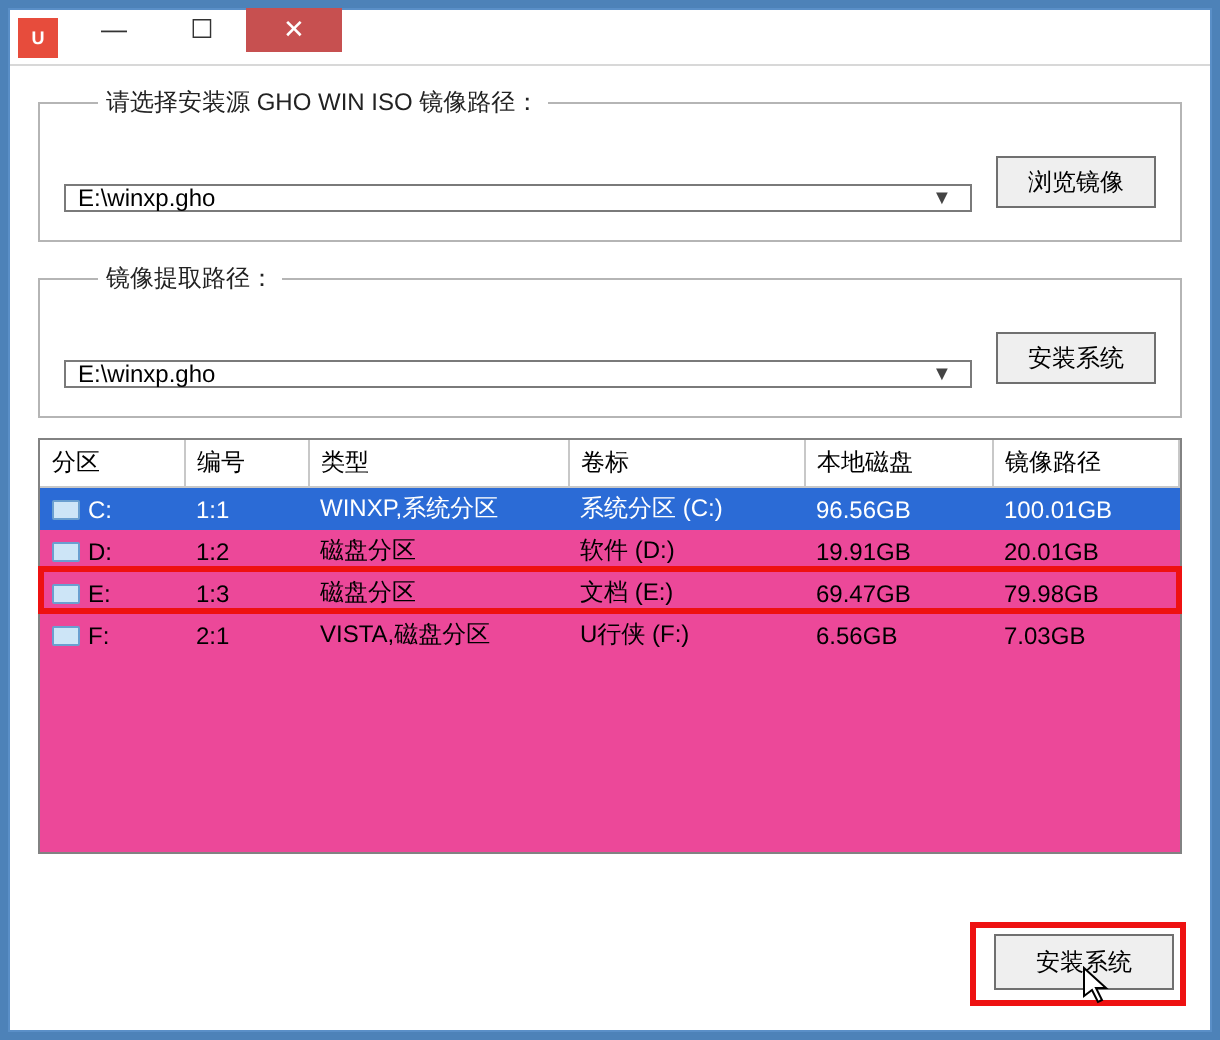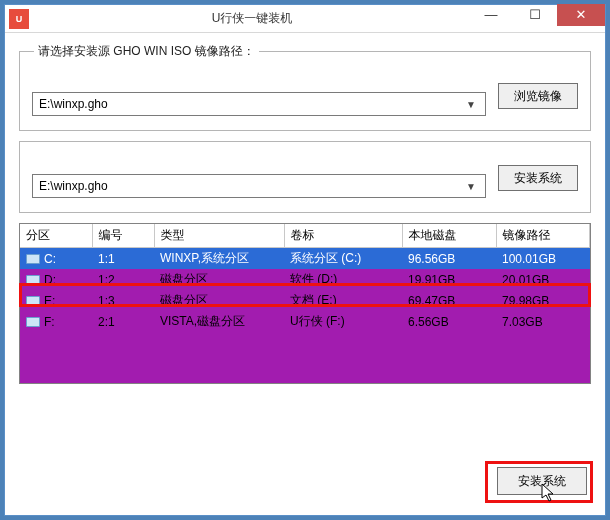--- a/index.html
+++ b/index.html
@@ -38,44 +38,44 @@
   .body-area {
     padding:10px 14px 14px 14px;
   }
   fieldset.groupbox {
     border:1px solid #b5b5b5;
     margin:0 0 10px 0;
     padding:16px 12px 14px 12px;
     position:relative;
   }
   fieldset.groupbox legend {
-    font-size:12px; color:#222; padding:0 4px; margin-left:2px;
+    font-size:12px; color:#222; padding:0 4px; margin-left:17px;
   }
   .row { display:flex; align-items:center; gap:12px; }
   .select-box {
-    flex:1; height:24px; border:1px solid #7a7a7a;
+    flex:1; height:14px; border:1px solid #7a7a7a;
     display:flex; align-items:center; padding:0 6px;
     background:#fff; position:relative;margin-top:16px;
   }
   .select-box .sel-text { flex:1; color:#000; font-size:12px; }
   .select-box .arrow {
     width:16px; height:22px; display:flex; align-items:center; justify-content:center;
     color:#444; font-size:10px;
   }
   .btn {
     height:26px; min-width:80px;
     border:1px solid #707070;
     background:#efefef;
     display:flex; align-items:center; justify-content:center;
     font-size:12px; color:#000;
     padding:0 12px;
   }
   .btn.big { min-width:90px; height:28px; }
   .table-wrap {
-    border:1px solid #828282; height:161px; overflow:hidden; background:#a21caf;
+    border:1px solid #828282; height:208px; overflow:hidden; background:#ec4899;
     position:relative;
   }
   table { width:100%; border-collapse:collapse; font-size:12px; }
   thead th {
     text-align:left; font-weight:normal; color:#000;
     border-right:1px solid #c8c8c8; border-bottom:1px solid #c8c8c8;
     padding:3px 6px; background:#fff; height:20px;
   }
   tbody td {
     padding:2px 6px; color:#000; height:18px;
@@ -100,21 +100,20 @@
   }
 </style>
 </head>
 <body>
 
 <div class="window">
   <div class="titlebar">
     <div class="app-icon">
         <span>U</span>
       </div>
-    <div class="title-text">U行侠一键装机</div>
     <div class="win-controls">
       <div class="win-btn">—</div>
       <div class="win-btn">☐</div>
       <div class="win-btn win-close">✕</div>
     </div>
   </div>
 
   <div class="body-area">
 
     <fieldset class="groupbox">
@@ -124,20 +123,21 @@
           <span class="sel-text">E:\winxp.gho</span>
           <span class="arrow">▼</span>
         </div>
         <div class="btn">
           <span>浏览镜像</span>
         </div>
       </div>
     </fieldset>
 
     <fieldset class="groupbox">
+      <legend>镜像提取路径：</legend>
       <div class="row">
         <div class="select-box">
           <span class="sel-text">E:\winxp.gho</span>
           <span class="arrow">▼</span>
         </div>
         <div class="btn">
           <span>安装系统</span>
         </div>
       </div>
     </fieldset>

